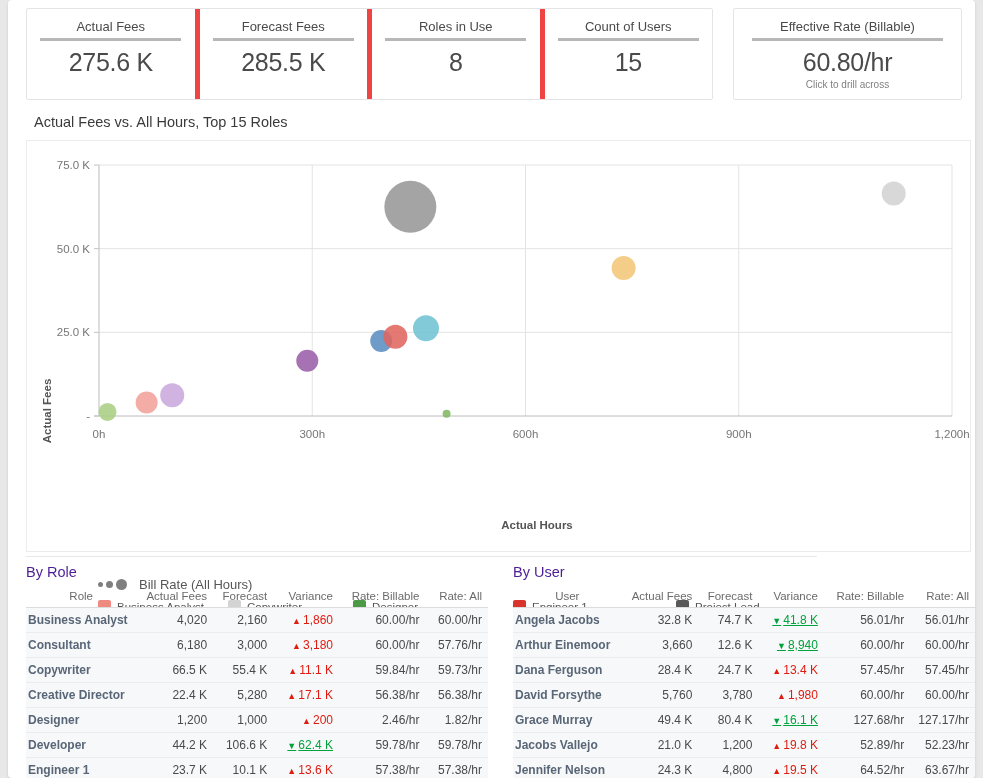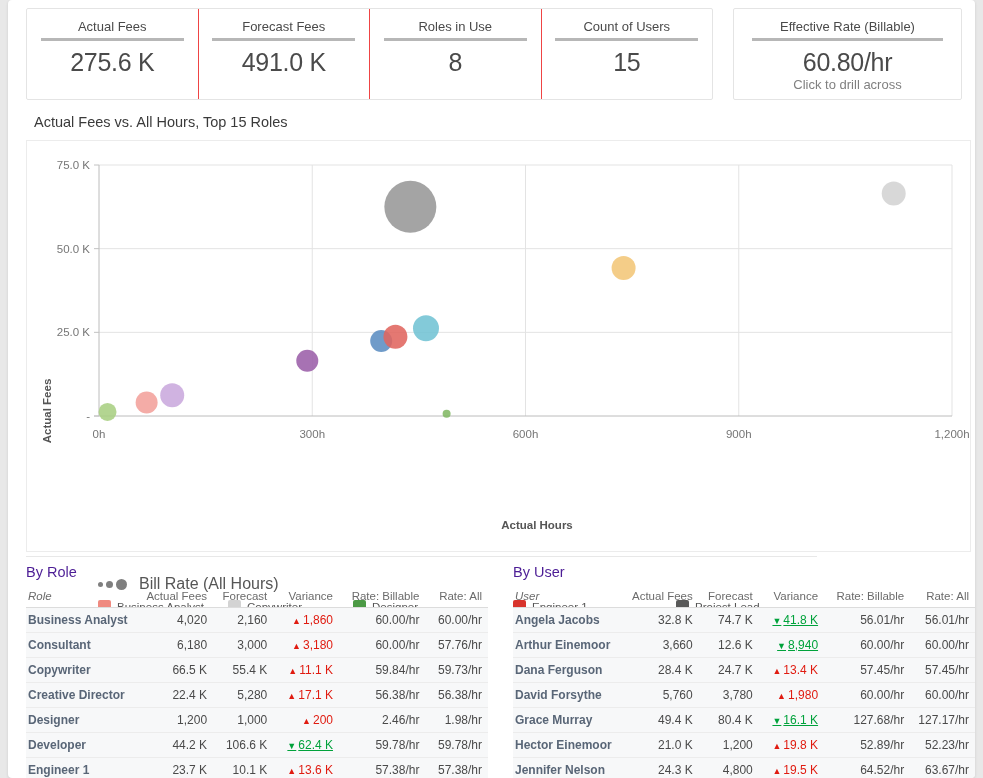--- a/index.html
+++ b/index.html
@@ -39,21 +39,21 @@
   .kpi-group.g2 { width: 227px; margin-left: 20px;}
   .kpi-cell {
     flex: 1 1 0;
     display: flex;
     flex-direction: column;
     align-items: center;
     justify-content: flex-start;
     padding-top: 10px;
     position: relative;
   }
-  .kpi-cell + .kpi-cell { border-left: 1px solid #ef4444; }
+  .kpi-cell + .kpi-cell { border-left: 5px solid #ef4444; }
   .kpi-label {
     font-size: 13px;
     color: #4a4a4a;
     font-family: "Liberation Sans", sans-serif;
     line-height: 16px;
     margin-bottom: 3px;
   }
   .kpi-rule {
     height: 3px;
     background: #b7b7b7;
@@ -61,21 +61,21 @@
     margin-bottom: 6px;
   }
   .kpi-value {
     font-size: 25px;
     color: #4a4a4a;
     font-weight: 400;
     letter-spacing: -0.3px;
     line-height: 30px;
   }
   .kpi-sub {
-    font-size: 13px;
+    font-size: 10px;
     color: #808080;
     line-height: 13px;
     margin-top: 1px;
   }
 
   
   .chart-panel {
     position: absolute;
     left: 18px; top: 108px;
     width: 791px; height: 448px;
@@ -107,21 +107,21 @@
     display: flex; align-items: center;
     height: 20px;
     margin-bottom: 6px;
   }
   .legend-size-dots { display: flex; align-items: center; gap: 3px; }
   .lsd { background: #7f7f7f; border-radius: 50%; }
   .lsd.a { width: 5px; height: 5px; }
   .lsd.b { width: 7px; height: 7px; }
   .lsd.c { width: 11px; height: 11px; }
   .legend-size-label {
-    font-size: 16px; color: #565656;
+    font-size: 13px; color: #565656;
     margin-left: 12px;
   }
   .legend-grid {
     display: grid;
     grid-template-columns: 130px 125px 160px 163px 130px;
     row-gap: 4px;
   }
   .legend-item { display: flex; align-items: center; }
   .swatch {
     width: 13px; height: 13px;
@@ -151,21 +151,21 @@
   }
   th {
     font-size: 11.5px;
     font-weight: 400;
     color: #6b6b6b;
     text-align: right;
     padding: 2px 6px 5px 6px;
     border-bottom: 1px solid #dcdcdc;
     white-space: nowrap;
   }
-  th.first { text-align: left; padding-left: 2px; font-style: italic; }
+  th.first { text-align: center; padding-left: 2px; }
   td {
     font-size: 12px;
     color: #4a4a4a;
     text-align: right;
     padding: 5px 6px;
     border-bottom: 1px solid #ececec;
     white-space: nowrap;
   }
   td.name {
     text-align: left;
@@ -186,21 +186,21 @@
   <div class="kpi-row">
     <div class="kpi-group g1" id="kpi-group">
         <div class="kpi-cell">
           <div class="kpi-label">Actual Fees</div>
           <div class="kpi-rule"></div>
           <div class="kpi-value">275.6 K</div>
         </div>
         <div class="kpi-cell">
           <div class="kpi-label">Forecast Fees</div>
           <div class="kpi-rule"></div>
-          <div class="kpi-value">491.0 K</div>
+          <div class="kpi-value">285.5 K</div>
         </div>
         <div class="kpi-cell">
           <div class="kpi-label">Roles in Use</div>
           <div class="kpi-rule"></div>
           <div class="kpi-value">8</div>
         </div>
         <div class="kpi-cell">
           <div class="kpi-label">Count of Users</div>
           <div class="kpi-rule"></div>
           <div class="kpi-value">15</div>
@@ -365,21 +365,21 @@
               <td class="up"><span class="tri">▲</span>17.1 K</td>
               <td>56.38/hr</td>
               <td>56.38/hr</td>
             </tr>
             <tr>
               <td class="name">Designer</td>
               <td>1,200</td>
               <td>1,000</td>
               <td class="up"><span class="tri">▲</span>200</td>
               <td>2.46/hr</td>
-              <td>1.98/hr</td>
+              <td>1.82/hr</td>
             </tr>
             <tr>
               <td class="name">Developer</td>
               <td>44.2 K</td>
               <td>106.6 K</td>
               <td class="down"><span class="tri">▼</span>62.4 K</td>
               <td>59.78/hr</td>
               <td>59.78/hr</td>
             </tr>
             <tr>
@@ -441,21 +441,21 @@
             </tr>
             <tr>
               <td class="name">Grace Murray</td>
               <td>49.4 K</td>
               <td>80.4 K</td>
               <td class="down"><span class="tri">▼</span>16.1 K</td>
               <td>127.68/hr</td>
               <td>127.17/hr</td>
             </tr>
             <tr>
-              <td class="name">Hector Einemoor</td>
+              <td class="name">Jacobs Vallejo</td>
               <td>21.0 K</td>
               <td>1,200</td>
               <td class="up"><span class="tri">▲</span>19.8 K</td>
               <td>52.89/hr</td>
               <td>52.23/hr</td>
             </tr>
             <tr>
               <td class="name">Jennifer Nelson</td>
               <td>24.3 K</td>
               <td>4,800</td>

